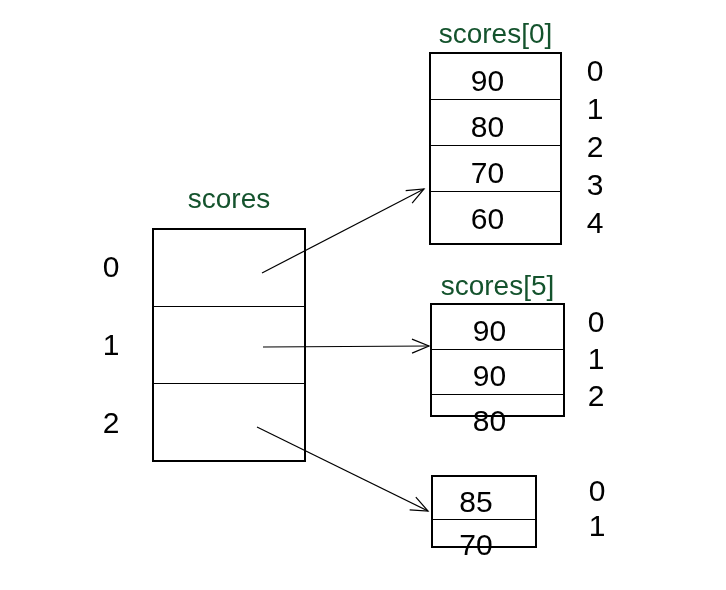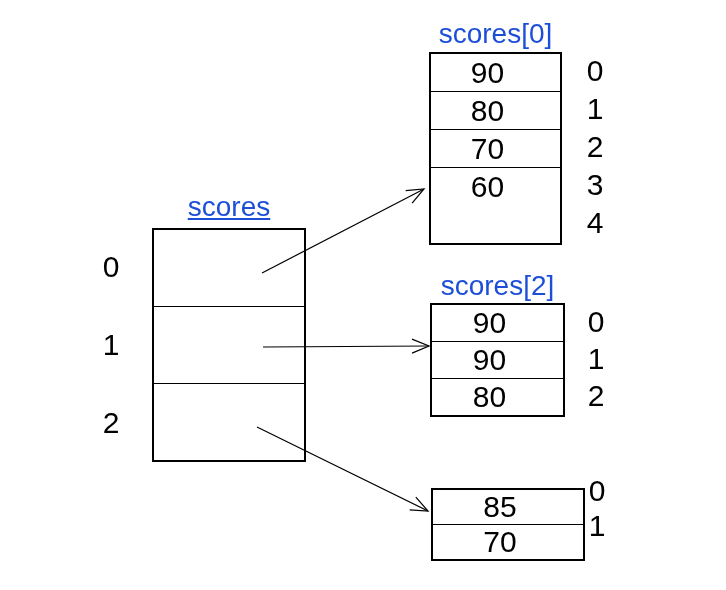--- a/index.html
+++ b/index.html
@@ -11,53 +11,53 @@
     font-family: "Liberation Sans", sans-serif;
     color: #000000;
     overflow: hidden;
   }
   
   .diagram-title {
     position: absolute;
     font-size: 28px;
     line-height: 30px;
     text-align: center;
-    color: #1d4ed8;
+    color: #14532d;
     white-space: nowrap;
   }
-  .t-pointer { left: 152px; top: 192px; width: 154px; text-decoration: underline; }
+  .t-pointer { left: 152px; top: 184px; width: 154px; }
   .t-sub0    { left: 429px; top: 19px;  width: 133px; }
   .t-sub1    { left: 430px; top: 271px; width: 135px; }
   .t-sub2    { left: 431px; top: 441px; width: 134px; }
 
   
   .box {
     position: absolute;
     border: 2px solid #000000;
     background: #ffffff;
     box-sizing: border-box;
   }
   .pointer-box { left: 152px; top: 228px; width: 154px; height: 234px; }
   .pointer-box .pcell { height: 76px; border-bottom: 1px solid #000000; }
   .pointer-box .pcell:last-child { border-bottom: none; }
 
-  .sub-box .vrow { border-bottom: 1px solid #000000; }
+  .sub-box .vrow { border-bottom: 1px solid #000000; margin-top: 8px; }
   .sub-box .vrow:last-child { border-bottom: none; }
   .sub-box .val {
     display: block;
     text-align: center;
     padding-right: 16px;
     font-size: 30px;
     color: #000000;
   }
   .b-sub0 { left: 429px; top: 52px;  width: 133px; height: 193px; }
   .b-sub0 .vrow { height: 37px; } .b-sub0 .val { line-height: 37px; }
   .b-sub1 { left: 430px; top: 303px; width: 135px; height: 114px; }
   .b-sub1 .vrow { height: 36px; } .b-sub1 .val { line-height: 36px; }
-  .b-sub2 { left: 431px; top: 488px; width: 154px; height: 73px; }
+  .b-sub2 { left: 431px; top: 475px; width: 106px; height: 73px; }
   .b-sub2 .vrow { height: 34px; } .b-sub2 .val { line-height: 34px; }
 
   
   .idx-col { position: absolute; }
   .idx-col .idx {
     display: flex;
     align-items: center;
     justify-content: center;
     font-size: 30px;
     color: #000000;
@@ -114,21 +114,21 @@
       </div>
   </div>
   <div class="idx-col i-sub0">
     <div class="idx">0</div>
     <div class="idx">1</div>
     <div class="idx">2</div>
     <div class="idx">3</div>
     <div class="idx">4</div>
   </div>
 
-  <div class="diagram-title t-sub1">scores[2]</div>
+  <div class="diagram-title t-sub1">scores[5]</div>
   <div class="box sub-box b-sub1">
     <div class="vrow">
         <span class="val">90</span>
       </div>
     <div class="vrow">
         <span class="val">90</span>
       </div>
     <div class="vrow">
         <span class="val">80</span>
       </div>

